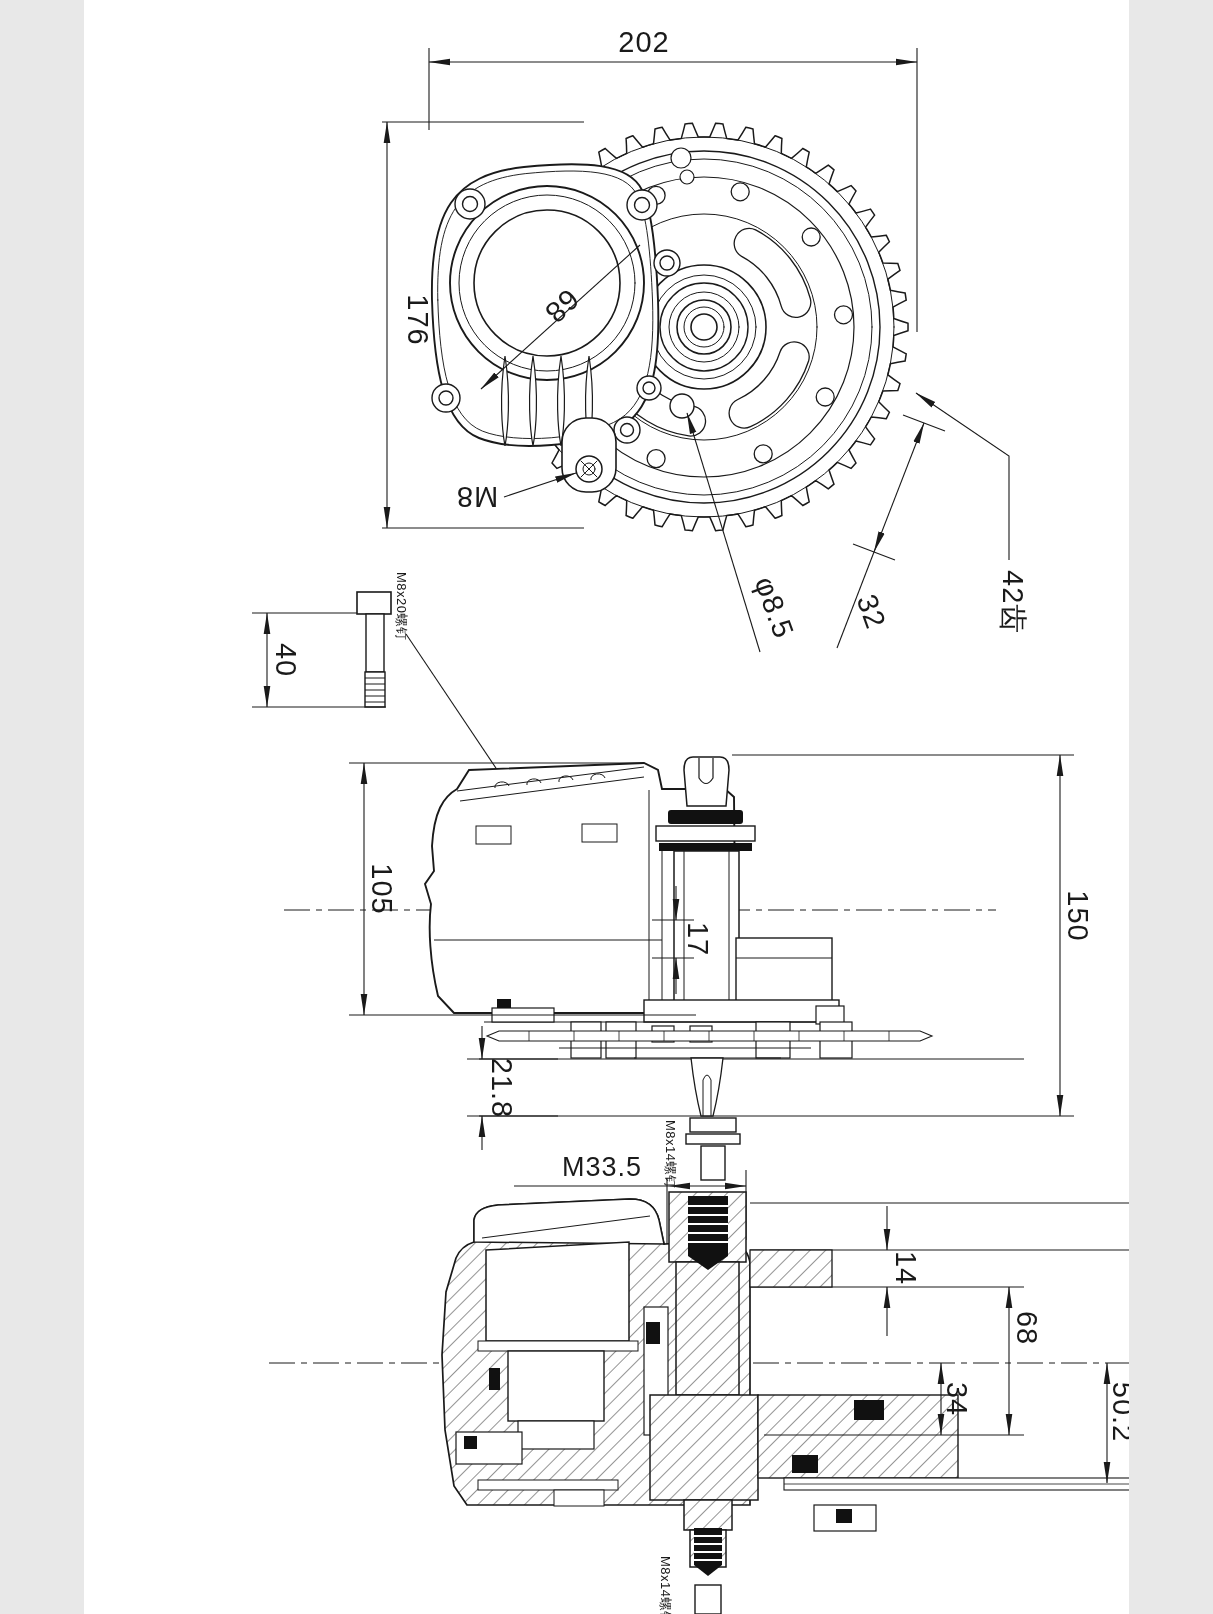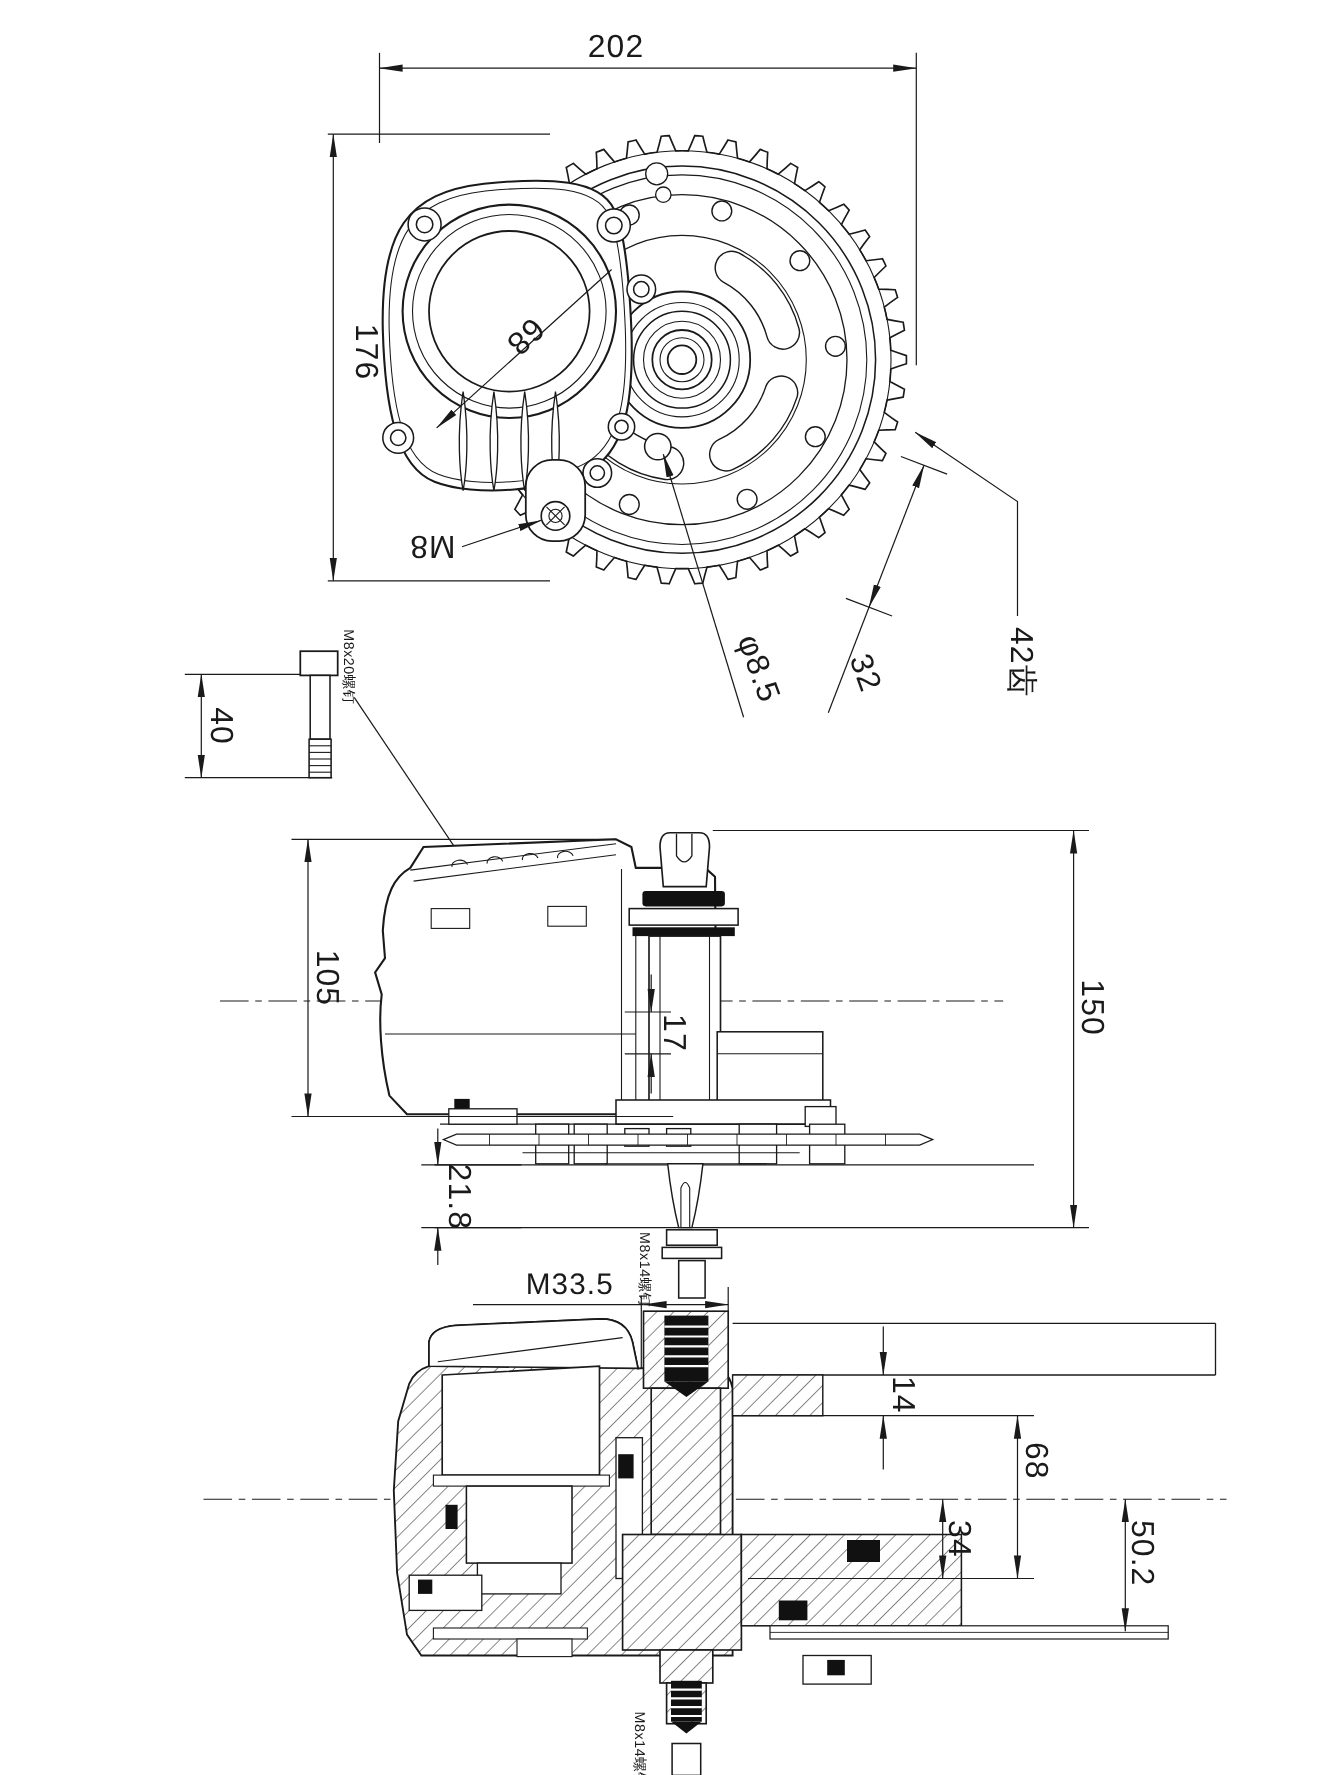--- a/index.html
+++ b/index.html
@@ -1,16 +1,16 @@
 <!DOCTYPE html>
 <html><head>
 <meta charset="utf-8">
 <style>
   html,body{margin:0;padding:0;background:#e8e8e8;}
-  .sheet{position:relative;width:1213px;height:1614px;background:#ffffff;overflow:hidden;margin:0 auto;}
+  .sheet{position:relative;width:1045px;height:1614px;background:#ffffff;overflow:hidden;margin:0 auto;}
   svg{position:absolute;left:0;top:0;}
   text{fill:#1a1a1a;font-family:"Liberation Sans","DejaVu Sans",sans-serif;}
   .dt{font-size:29px;letter-spacing:1px;}
   .st{font-size:13px;letter-spacing:0.5px;}
   .mt{font-size:27px;letter-spacing:1px;}
 </style>
 </head>
 <body>
 
 <div class="sheet">

